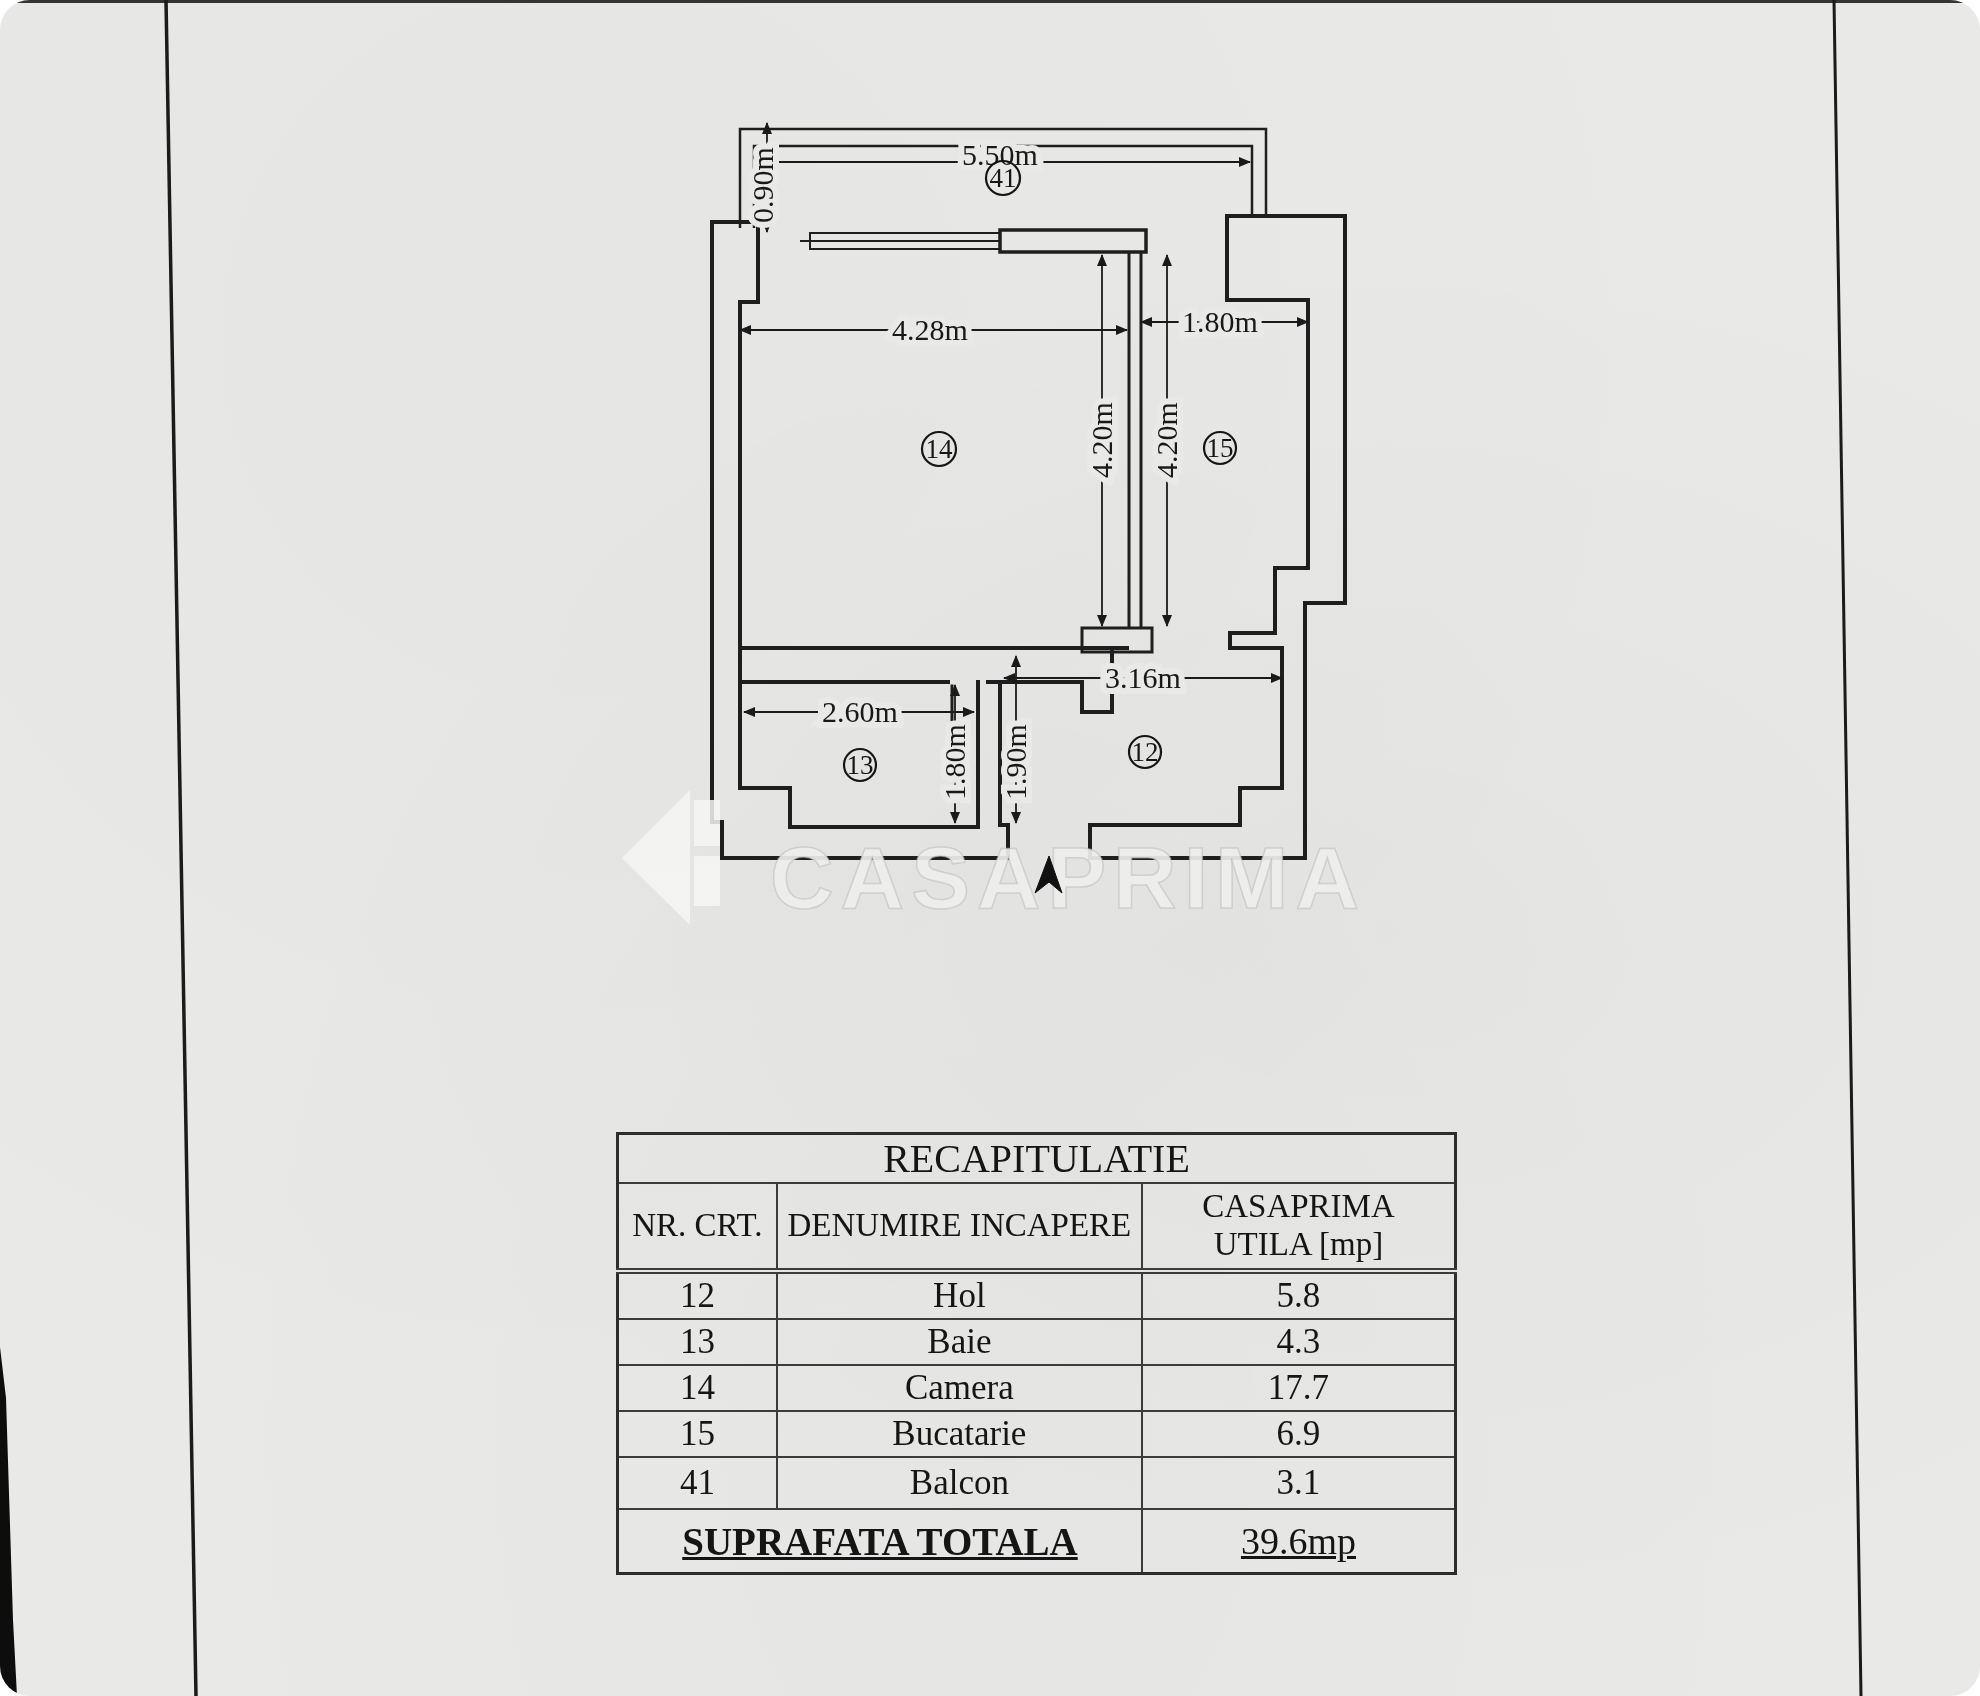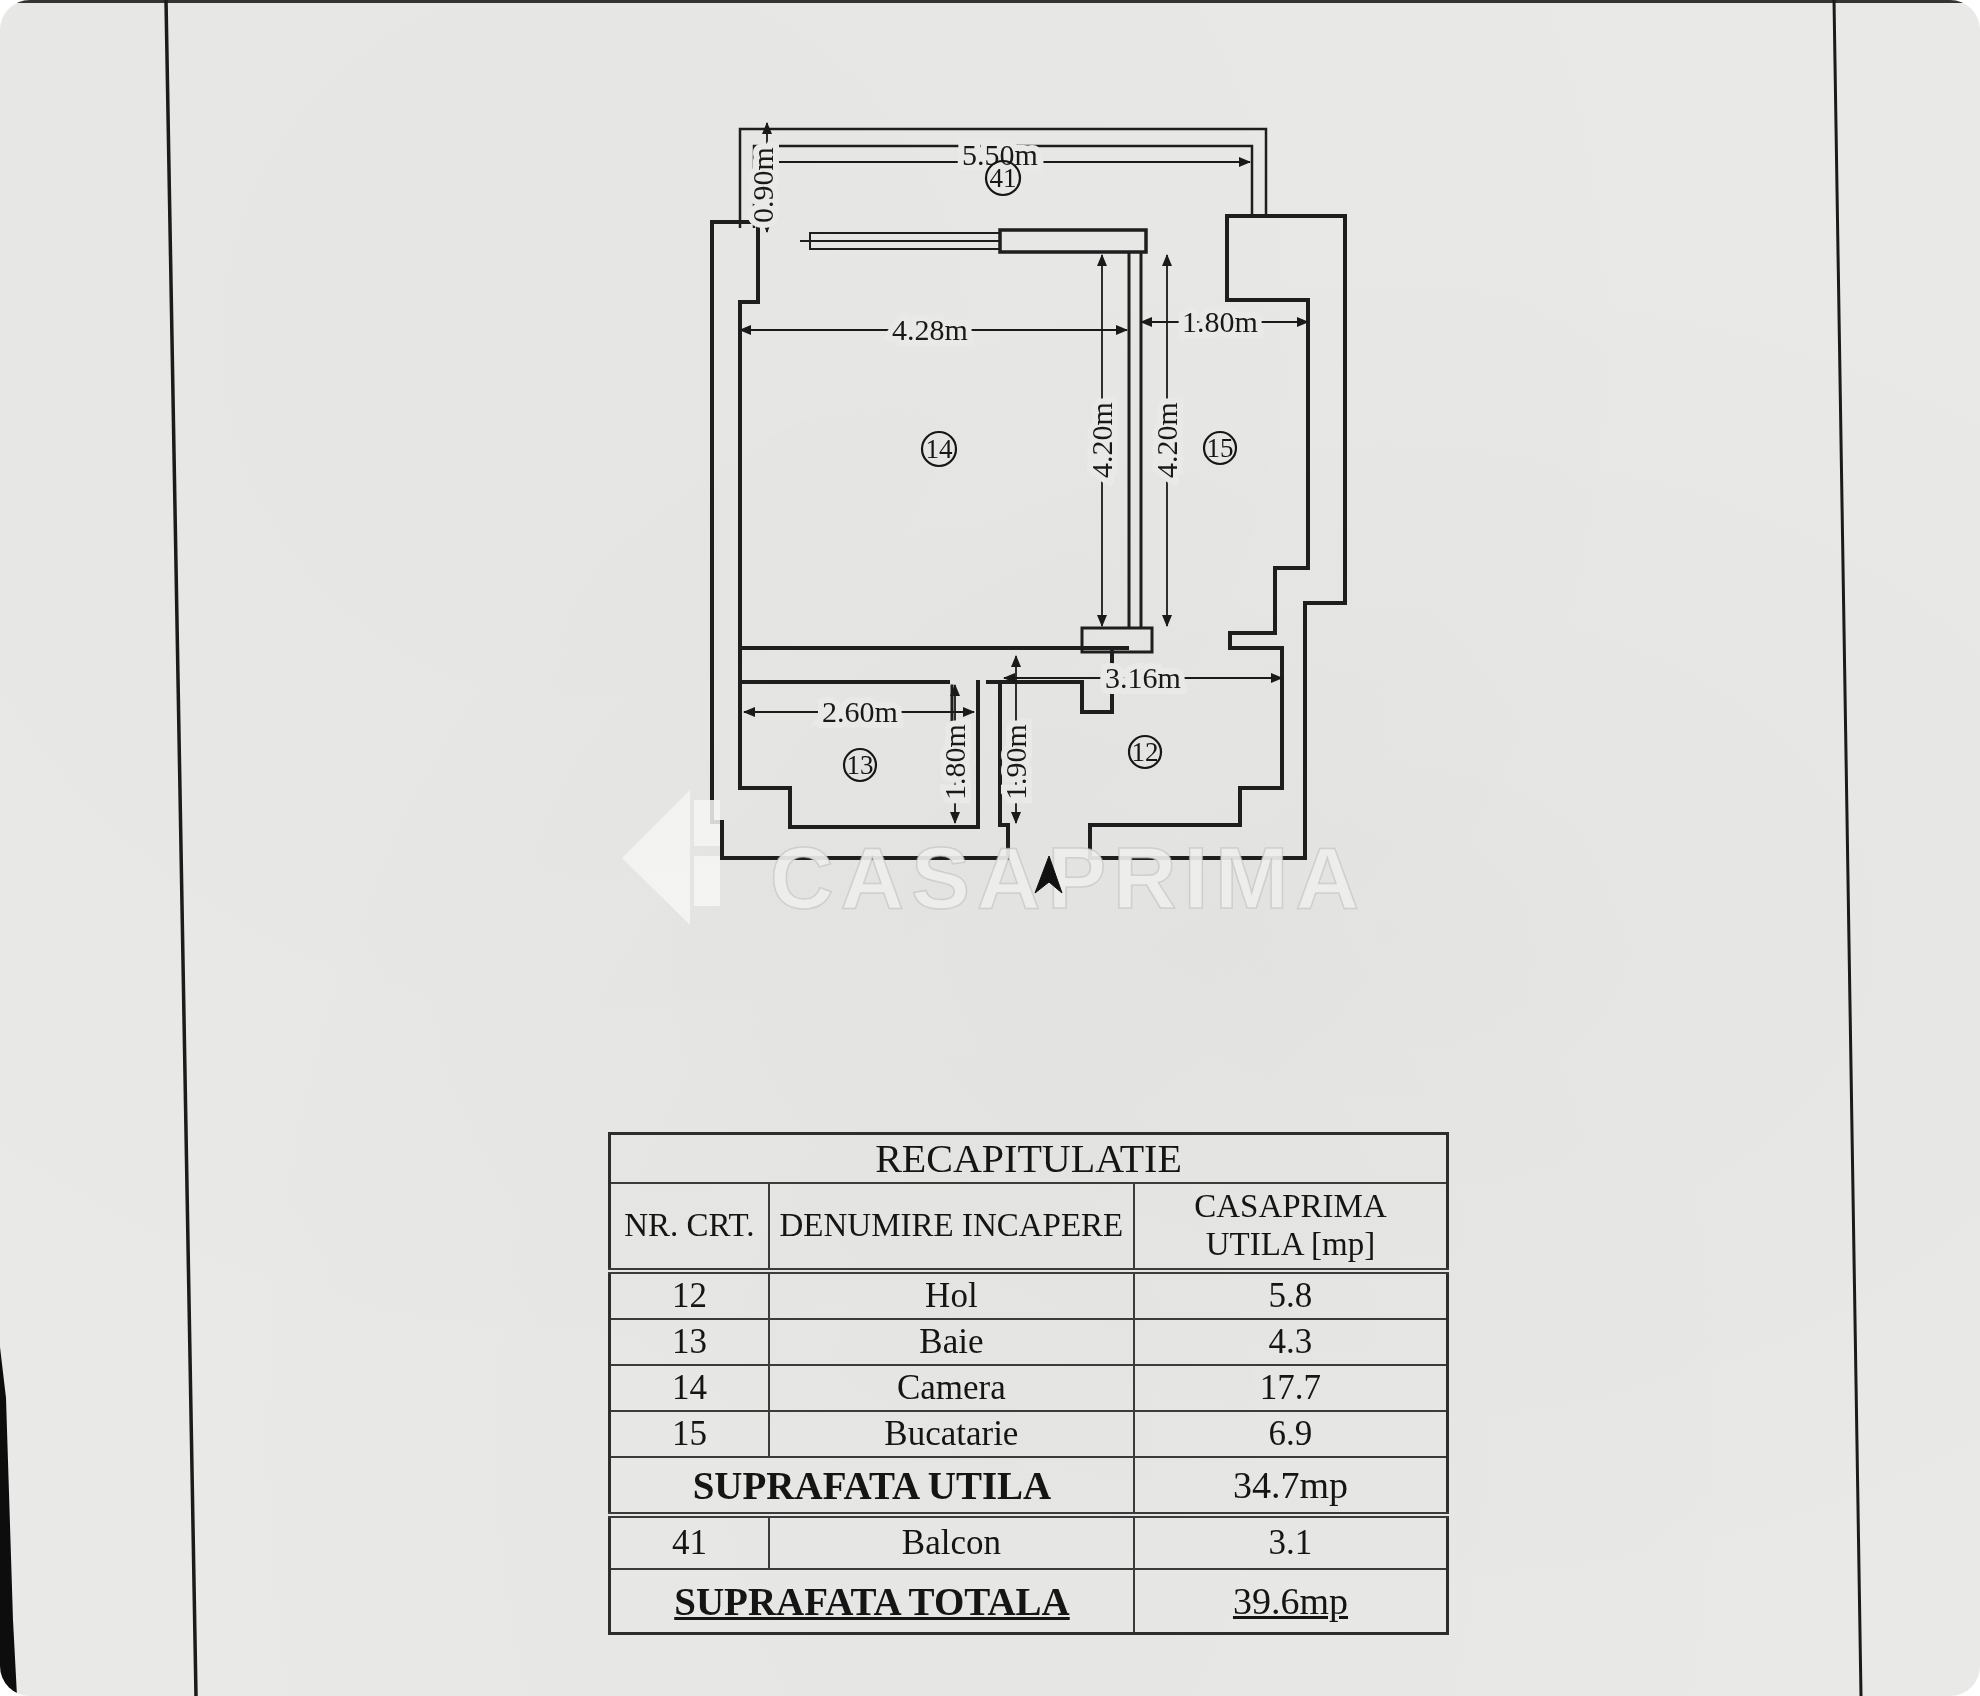--- a/index.html
+++ b/index.html
@@ -27,20 +27,21 @@
     font-weight:bold; font-size:88px; letter-spacing:7px;
     fill:rgba(238,238,236,0.92); stroke:rgba(186,186,184,0.55); stroke-width:1.5px;
     text-anchor:middle;
   }
   
   .recap-wrap{position:absolute; left:608px; top:1132px; width:841px;}
   table.recap{
     border-collapse:collapse; width:100%;
     border:3px solid #2d2d2d;
     color:#151515;
+    margin-left:8px;
   }
   table.recap td{
     border:2px solid #3b3b3b;
     text-align:center; vertical-align:middle;
     padding:0;
   }
   td.titlecell{font-size:40px; height:46px; border-bottom:none;}
   td.subtitlecell{font-size:40px; font-weight:bold; height:50px; border-top:none; border-bottom:6px double #3b3b3b;}
   tr.hdr td{font-size:33px; height:84px; border-bottom:6px double #3b3b3b; line-height:1.15;}
   tr.datarow td{font-size:35px; height:44px;}
@@ -179,24 +180,20 @@
       <tr class="datarow">
         <td>14</td>
         <td>Camera</td>
         <td class="val">17.7</td>
       </tr>
       <tr class="datarow">
         <td>15</td>
         <td>Bucatarie</td>
         <td class="val">6.9</td>
       </tr>
-      <tr class="surow">
-        <td colspan="2">SUPRAFATA UTILA</td>
-        <td class="val">34.7mp</td>
-      </tr>
       <tr class="balcrow">
         <td>41</td>
         <td>Balcon</td>
         <td class="val">3.1</td>
       </tr>
       <tr class="totrow">
         <td colspan="2">SUPRAFATA TOTALA</td>
         <td class="val">39.6mp</td>
       </tr>
     </tbody>

